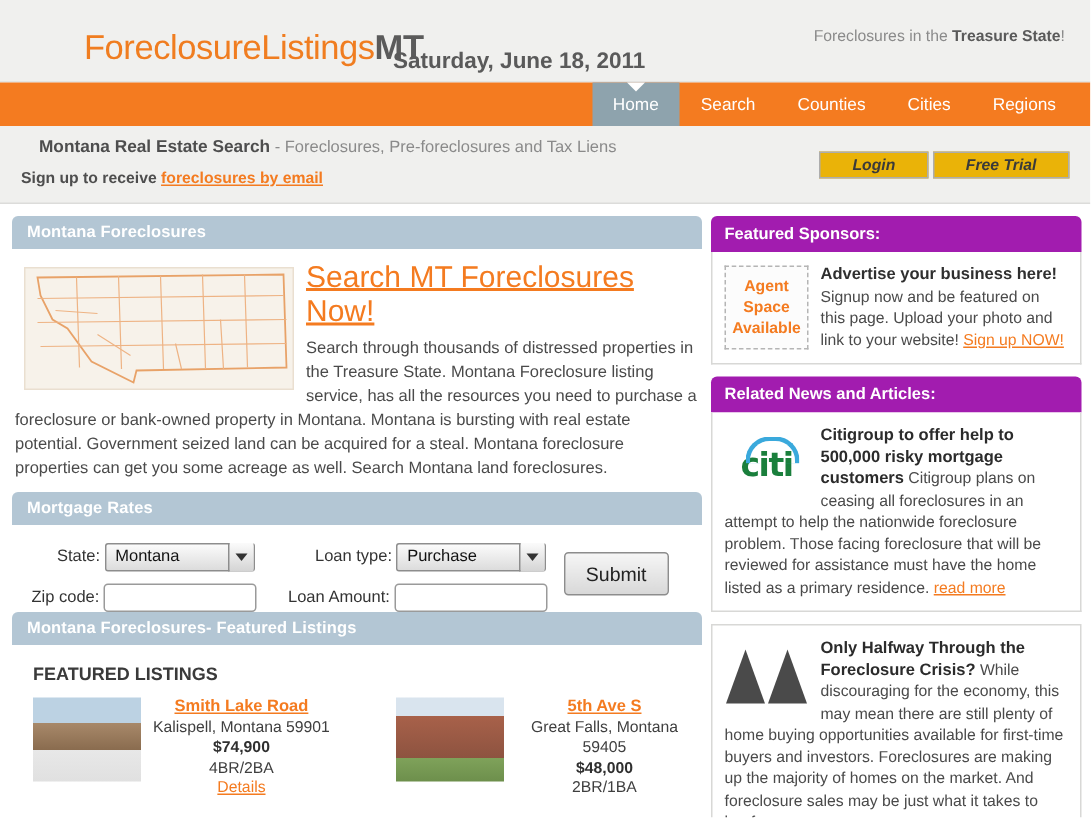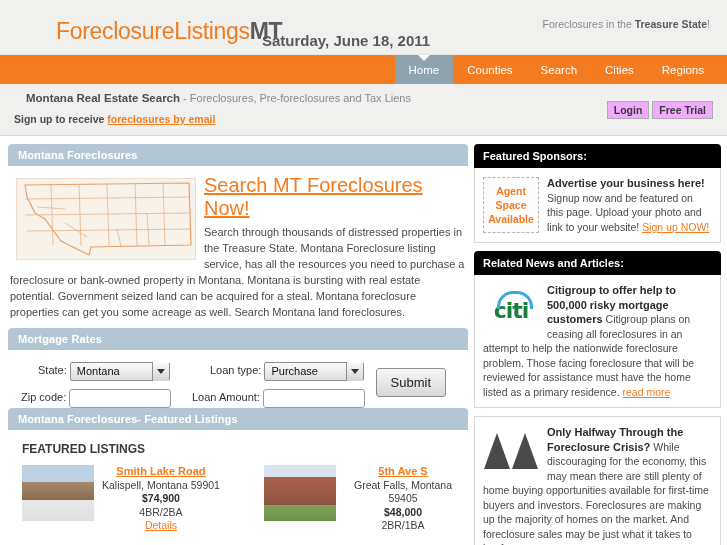--- a/index.html
+++ b/index.html
@@ -68,40 +68,40 @@
     border-bottom: 1px solid #dcdcda;
   }
   .subline1 { position: absolute; left: 14px; top: 8px; font-size: 11px; color: #8a8a8a; padding-left: 12px; }
   .subline1 b { color: #4e4e4e; font-size: 11.5px; }
   .subline2 { position: absolute; left: 14px; top: 29px; font-size: 10.5px; font-weight: 700; color: #4e4e4e; }
   .subline2 a { color: #f47b20; font-weight: 700; }
   .authbtns { position: absolute; right: 14px; top: 17px; display: flex; gap: 3px; }
   .authbtns button {
     font-family: "Liberation Sans", sans-serif;
     font-size: 10.5px; font-weight: 700; color: #3a3a3a;
-    background: #f0abfc; border: 1px solid #adadad;
-    padding: 2px 6px; cursor: pointer;
+    background: #eab308; border: 1px solid #adadad;
+    padding: 2px 21px; cursor: pointer; font-style: italic;
   }
 
   
   .content { position: relative; display: flex; padding: 8px 8px 0 8px; gap: 6px; background:#fff; }
   .maincol { width: 460px; flex: none; }
   .sidecol { width: 247px; flex: none; }
 
   
   .bar-blue {
     background: #b3c6d4;
     color: #ffffff;
     font-size: 11px; font-weight: 700;
     padding: 5px 10px;
     border-radius: 4px 4px 0 0;
     letter-spacing: 0.1px;
   }
   .bar-gray {
-    background: #000000;
+    background: #a21caf;
     color: #ffffff;
     font-size: 11px; font-weight: 700;
     padding: 6px 9px;
     border-radius: 4px 4px 0 0;
   }
 
   .panel-body { padding: 6px 2px 8px 2px; }
 
   
   .hero { position: relative; }
@@ -228,22 +228,22 @@
     <div class="logo">
       <span class="o">ForeclosureListings</span><span class="m">MT</span>
     </div>
     <div class="topdate">Saturday, June 18, 2011</div>
     <div class="toptag"><span>Foreclosures in the </span><b>Treasure State</b><span>!</span></div>
   </div>
 
   <div class="navbar">
     <div class="nav">
       <a href="#" class="active">Home</a>
+      <a href="#">Search</a>
       <a href="#">Counties</a>
-      <a href="#">Search</a>
       <a href="#">Cities</a>
       <a href="#">Regions</a>
     </div>
   </div>
 
   <div class="subbar">
     <div class="subline1"><b>Montana Real Estate Search</b><span> - Foreclosures, Pre-foreclosures and Tax Liens</span></div>
     <div class="subline2"><span>Sign up to receive </span><a href="#">foreclosures by email</a></div>
     <div class="authbtns">
       <button>Login</button>

